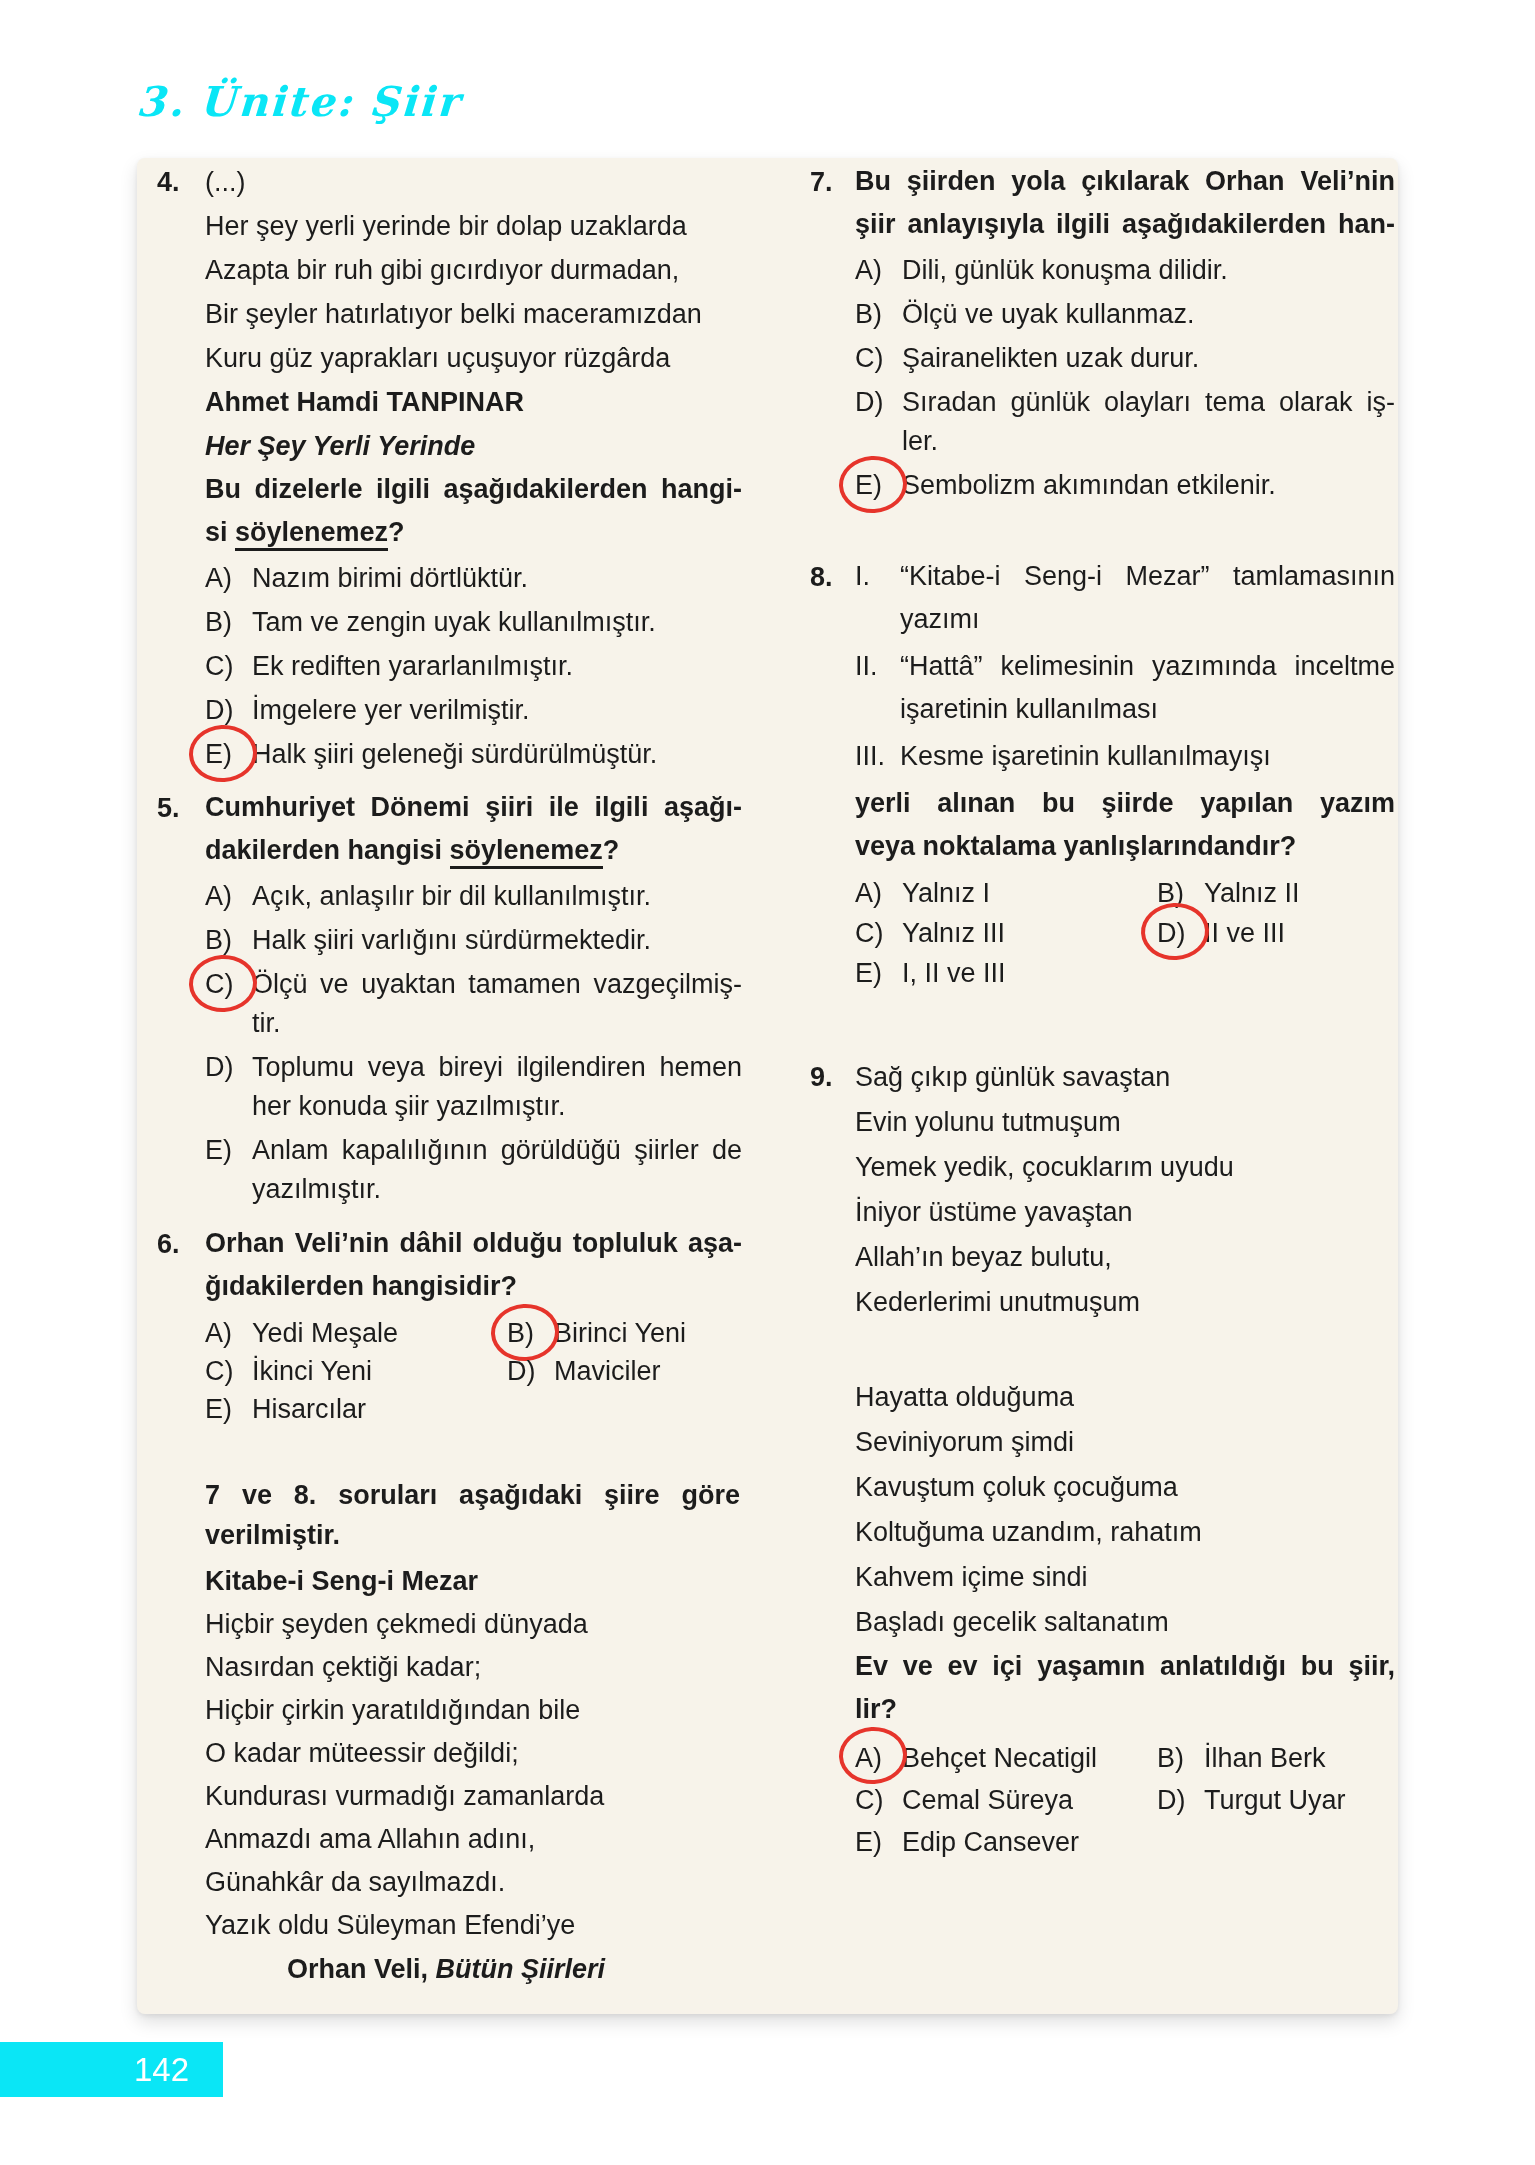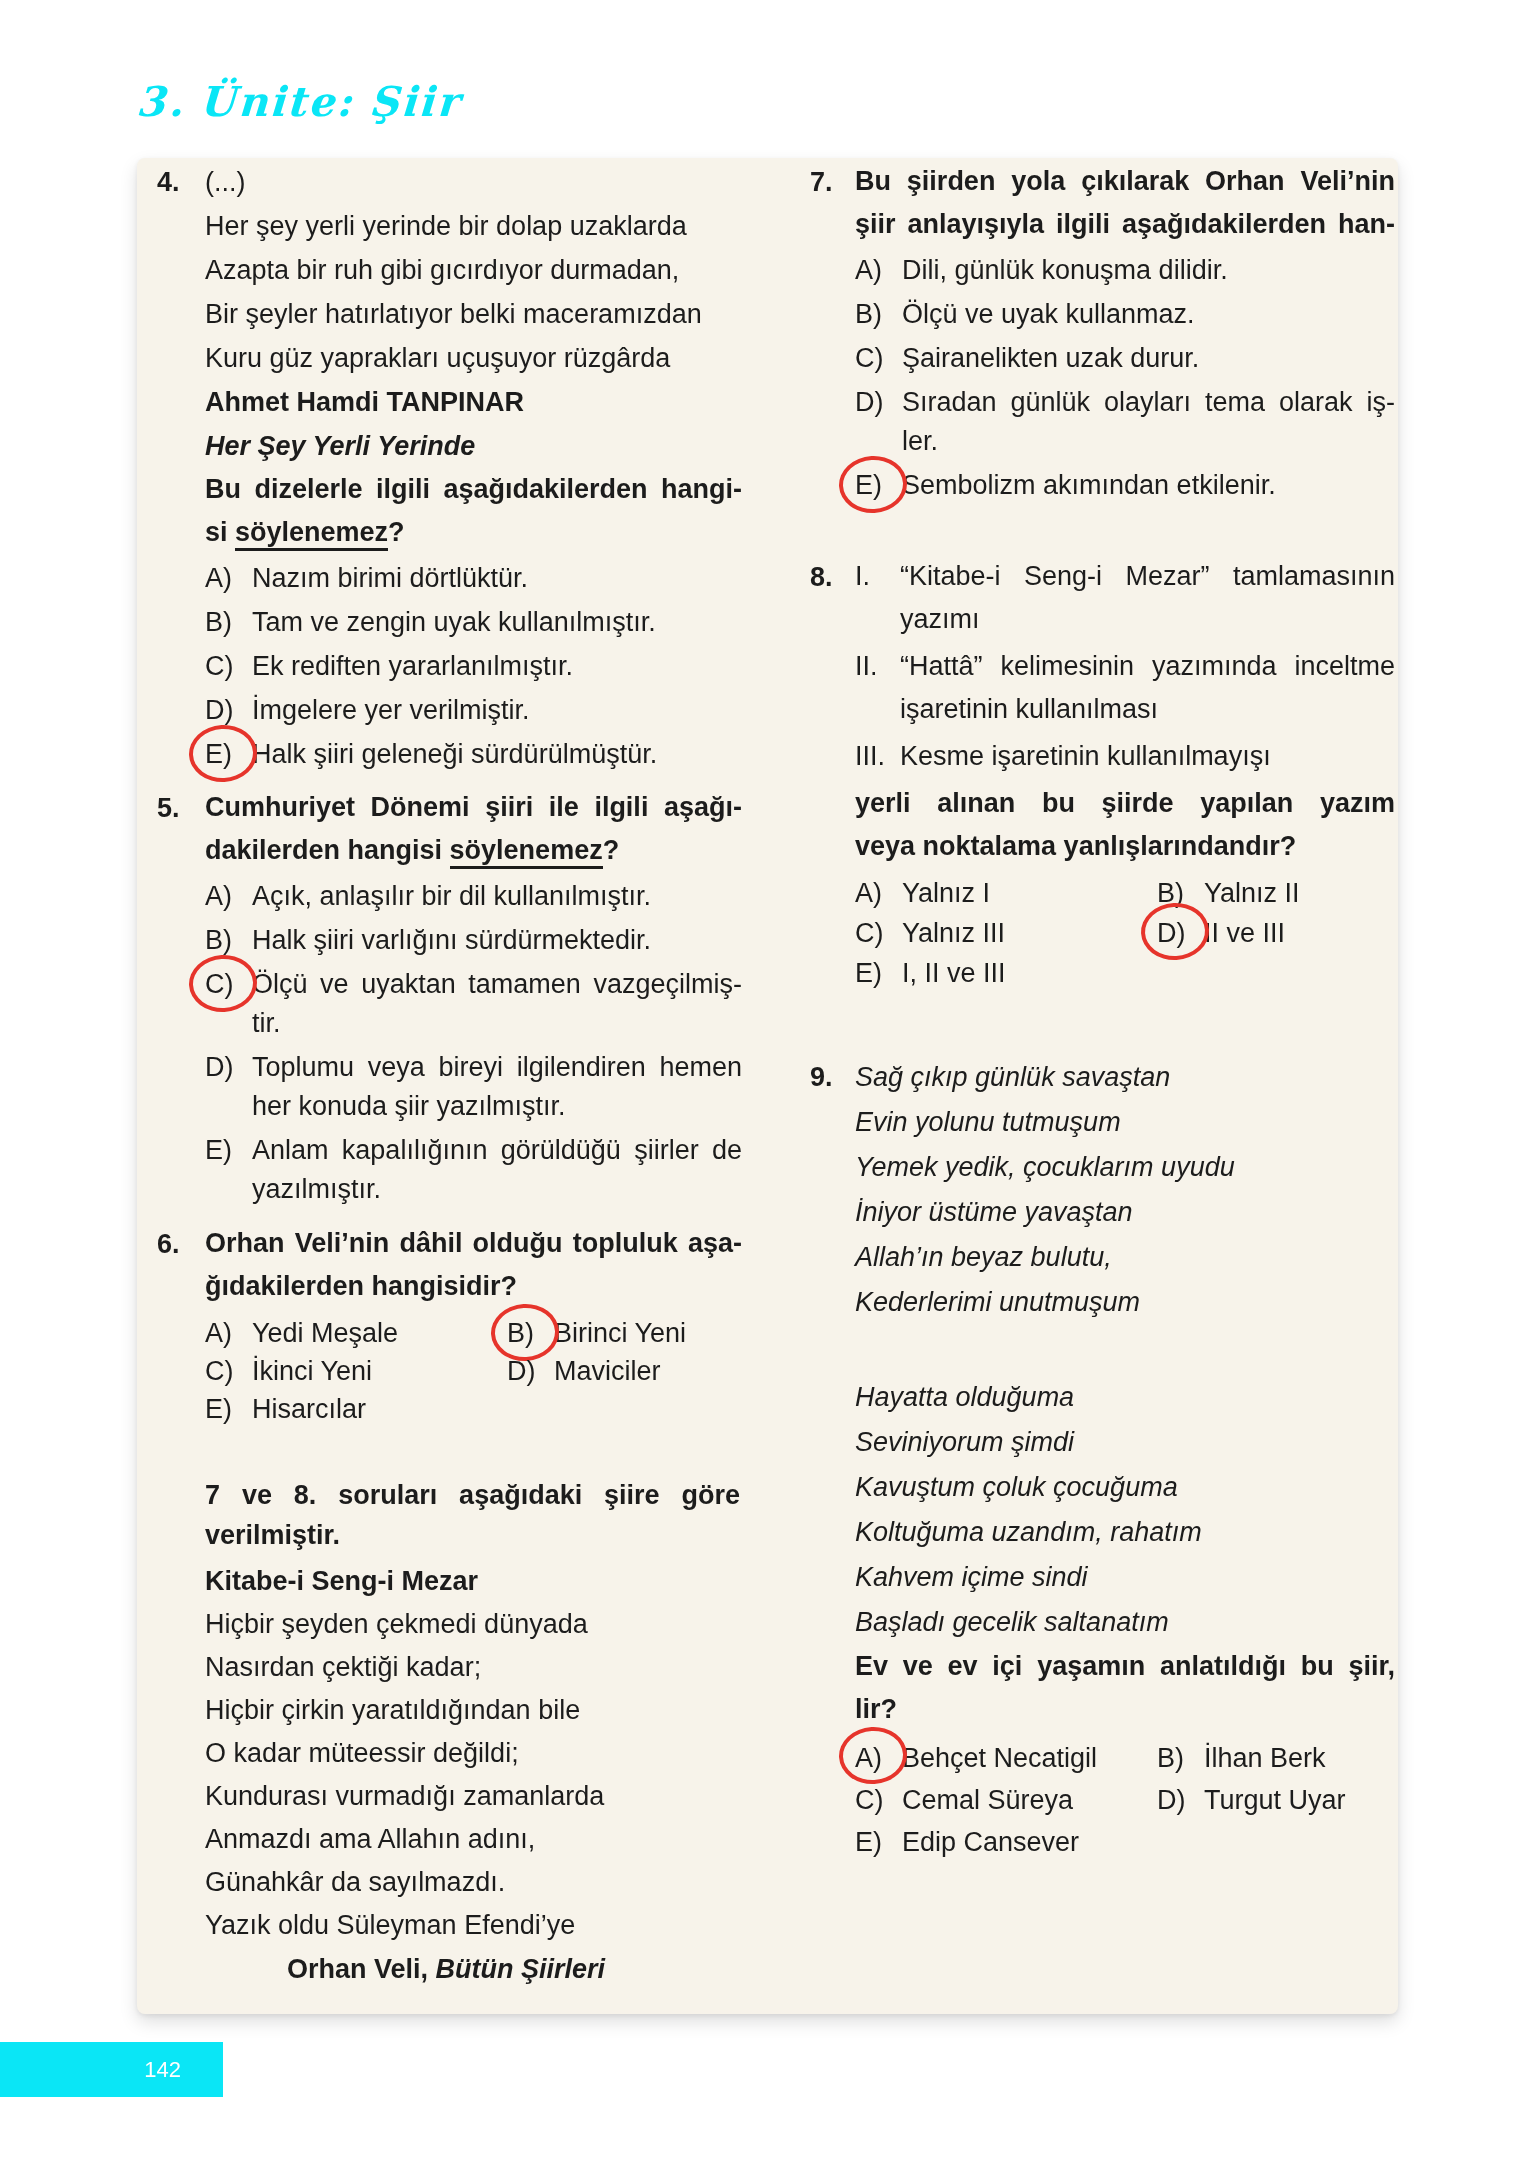--- a/index.html
+++ b/index.html
@@ -60,27 +60,27 @@
   .q5{margin-top:7px;}
   .q6{margin-top:8px;}
   .q8{margin-top:45px;}
   .q8 .item{display:flex;margin-bottom:4px;}
   .q8 .inum{flex:none;width:45px;line-height:43px;}
   .q8 .itext{flex:1;min-width:0;}
   .q8 .iline{line-height:43px;}
   .q8 .stemblock{margin-top:2px;}
   .q8 .grid{margin-top:5px;}
   .q9{margin-top:62px;}
-  .q9 .line{line-height:45px;font-style:italic;}
+  .q9 .line{line-height:45px;}
   .stanza2{margin-top:50px;}
   .q9 .stemblock{margin-top:0;}
   .page-num{
     position:absolute;left:0;top:2042px;width:223px;height:55px;
-    background:var(--accent);color:#ffffff;font-size:22px;line-height:55px;
-    text-align:right;padding-right:8px;box-sizing:border-box;
+    background:var(--accent);color:#ffffff;font-size:33px;line-height:55px;
+    text-align:right;padding-right:0;box-sizing:border-box;
   }
   .page-num span{margin-right:34px;}
 </style>
 </head>
 <body>
 
 <div class="page">
 
   <div class="unit-header">3. Ünite: Şiir</div>
 

